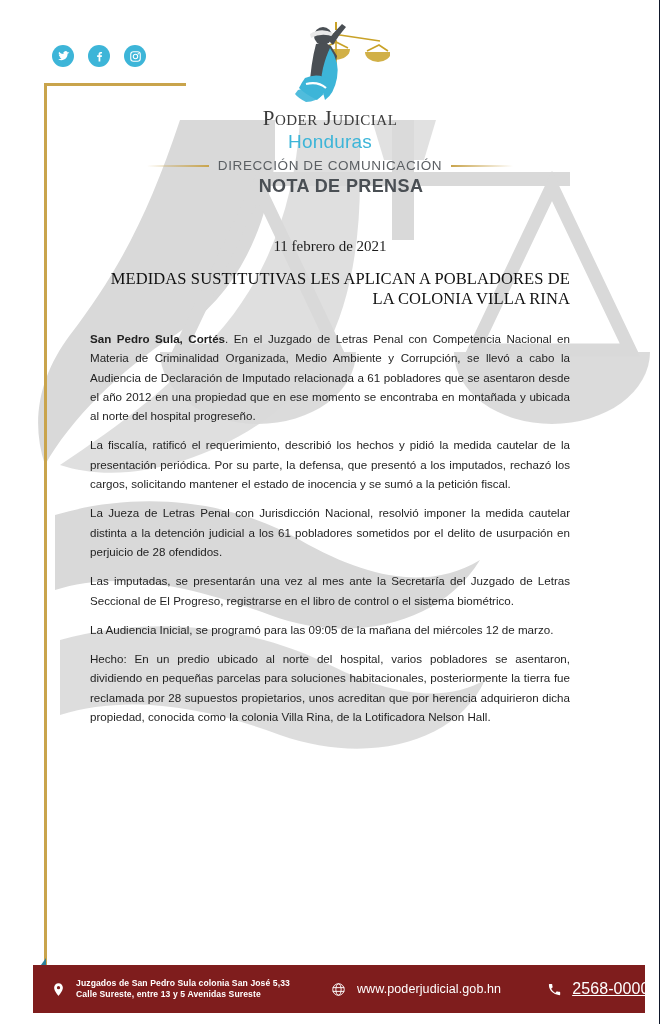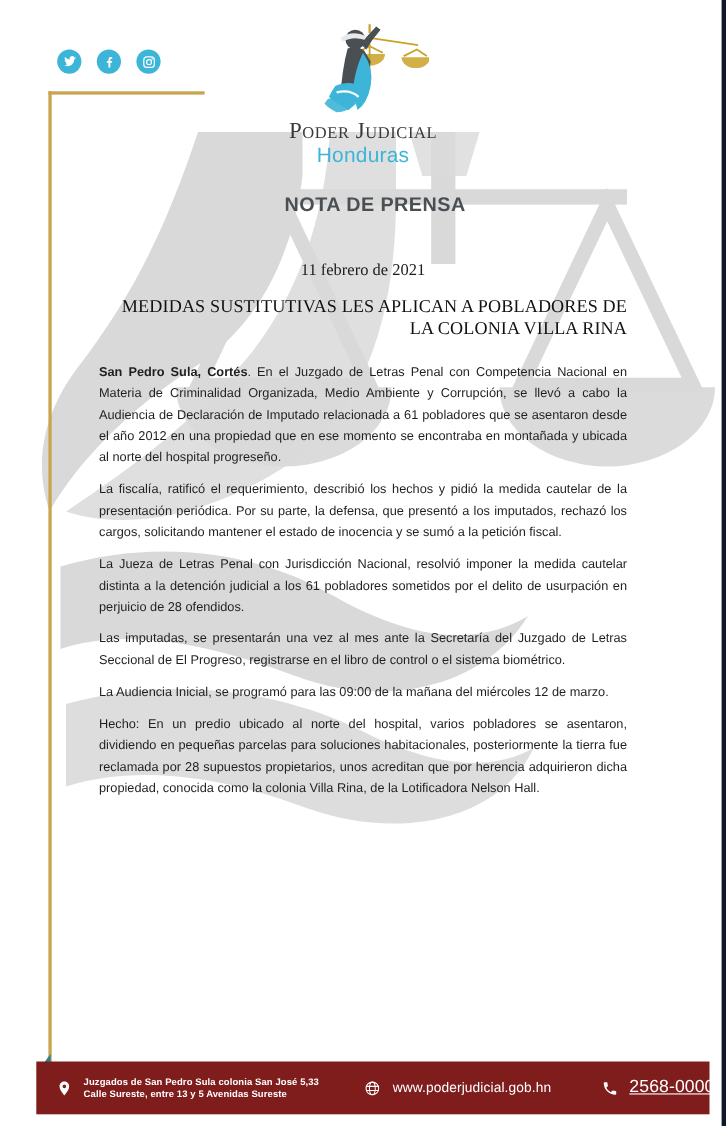--- a/index.html
+++ b/index.html
@@ -11,21 +11,21 @@
   body {
     font-family: "Liberation Sans", sans-serif;
   }
   .page {
     position: relative;
     width: 660px;
     height: 1024px;
     margin: 0 auto;
     background: #ffffff;
     overflow: hidden;
-    border-right: 4px solid #0f172a;
+    border-right: 1px solid #0f172a;
     box-sizing: border-box;
   }
 
   
   .watermark {
     position: absolute;
     left: 0;
     top: 120px;
     width: 660px;
     height: 800px;
@@ -300,31 +300,36 @@
 
       <path d="M60 30 q 10 14 7 30 q -3 16 -12 22 q -6 -18 -2 -32 q 3 -12 7 -20 z" fill="#3DB5D8"></path>
       <path d="M35 60 q 13 -6 26 2 q -5 12 -14 20 q -12 -6 -18 -12 q 3 -6 6 -10 z" fill="#3DB5D8"></path>
       <path d="M28 72 q 14 -5 26 4 q -8 8 -18 8 q -8 -4 -11 -8 z" fill="#3DB5D8" opacity="0.9"></path>
       <path d="M36 66 q 12 -3 20 4" stroke="#ffffff" stroke-width="2.2" fill="none"></path>
     </svg>
     <div class="logo-title">Poder Judicial</div>
     <div class="logo-sub">Honduras</div>
   </div>
 
+  <div class="dept-row">
+    <div class="rule left"></div>
+    <div class="dept-label">DIRECCIÓN DE COMUNICACIÓN</div>
+    <div class="rule right"></div>
+  </div>
   <div class="doc-type">NOTA DE PRENSA</div>
 
   <div class="article">
     <div class="date-line">11 febrero de 2021</div>
     <div class="headline">MEDIDAS SUSTITUTIVAS LES APLICAN A POBLADORES DE LA COLONIA VILLA RINA</div>
 
     <p class="para"><b>San Pedro Sula, Cortés</b><span>. En el Juzgado de Letras Penal con Competencia Nacional en Materia de Criminalidad Organizada, Medio Ambiente y Corrupción, se llevó a cabo la Audiencia de Declaración de Imputado relacionada a 61 pobladores que se asentaron desde el año 2012 en una propiedad que en ese momento se encontraba en montañada y ubicada al norte del hospital progreseño.</span></p>
     <p class="para">La fiscalía, ratificó el requerimiento, describió los hechos y pidió la medida cautelar de la presentación periódica. Por su parte, la defensa, que presentó a los imputados, rechazó los cargos, solicitando mantener el estado de inocencia y se sumó a la petición fiscal.</p>
     <p class="para">La Jueza de Letras Penal con Jurisdicción Nacional, resolvió imponer la medida cautelar distinta a la detención judicial a los 61 pobladores sometidos por el delito de usurpación en perjuicio de 28 ofendidos.</p>
     <p class="para">Las imputadas, se presentarán una vez al mes ante la Secretaría del Juzgado de Letras Seccional de El Progreso, registrarse en el libro de control o el sistema biométrico.</p>
-    <p class="para">La Audiencia Inicial, se programó para las 09:00 de la mañana del miércoles 12 de marzo.</p>
+    <p class="para">La Audiencia Inicial, se programó para las 09:05 de la mañana del miércoles 12 de marzo.</p>
     <p class="para">Hecho: En un predio ubicado al norte del hospital, varios pobladores se asentaron, dividiendo en pequeñas parcelas para soluciones habitacionales, posteriormente la tierra fue reclamada por 28 supuestos propietarios, unos acreditan que por herencia adquirieron dicha propiedad, conocida como la colonia Villa Rina, de la Lotificadora Nelson Hall.</p>
   </div>
 
   <div class="footer-fold"></div>
   <div class="footer-bar">
 
     <div class="f-item addr">
       <span class="f-icon">
         <svg width="15" height="15" viewBox="0 0 24 24" aria-hidden="true">
             <path fill="#ffffff" d="M12 2c-3.9 0-7 3.1-7 7 0 5.3 7 13 7 13s7-7.7 7-13c0-3.9-3.1-7-7-7zm0 9.6A2.6 2.6 0 1 1 12 6.4a2.6 2.6 0 0 1 0 5.2z"></path>

